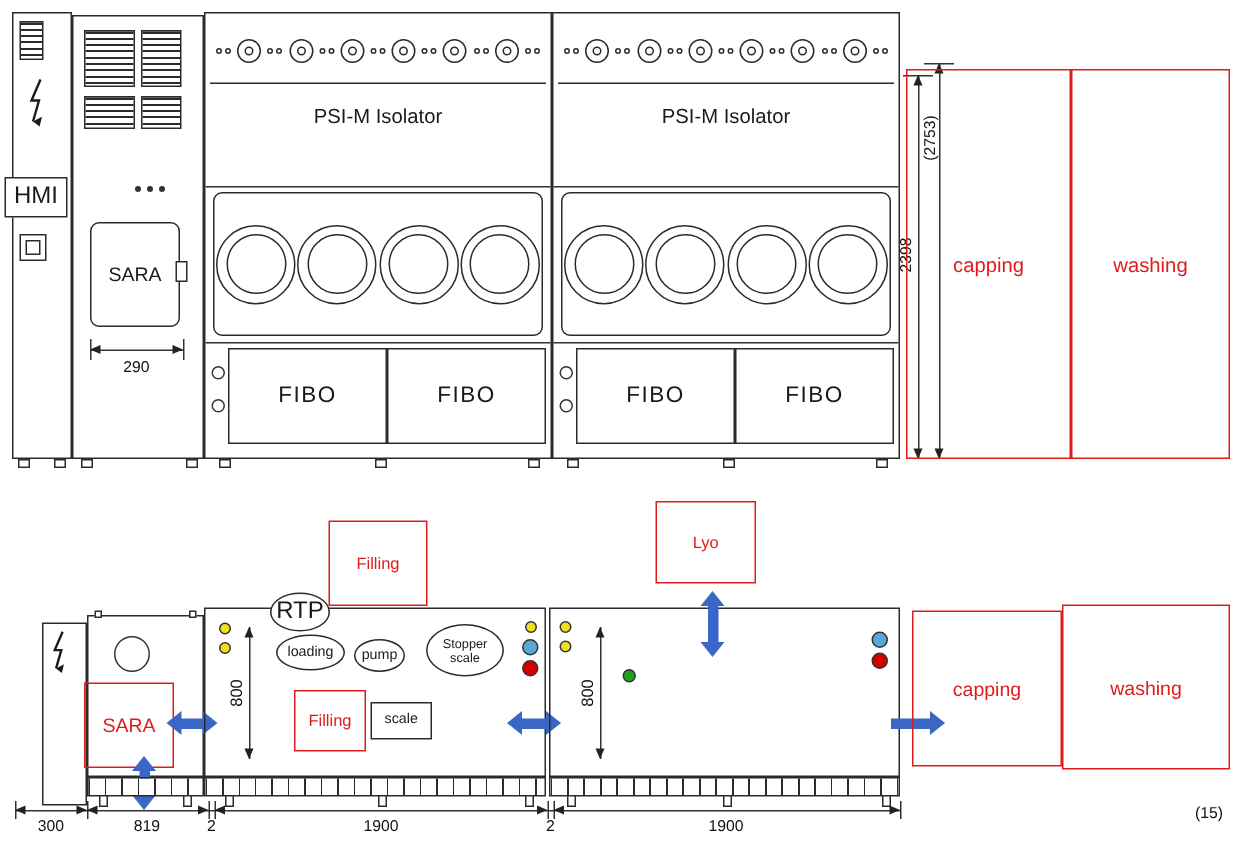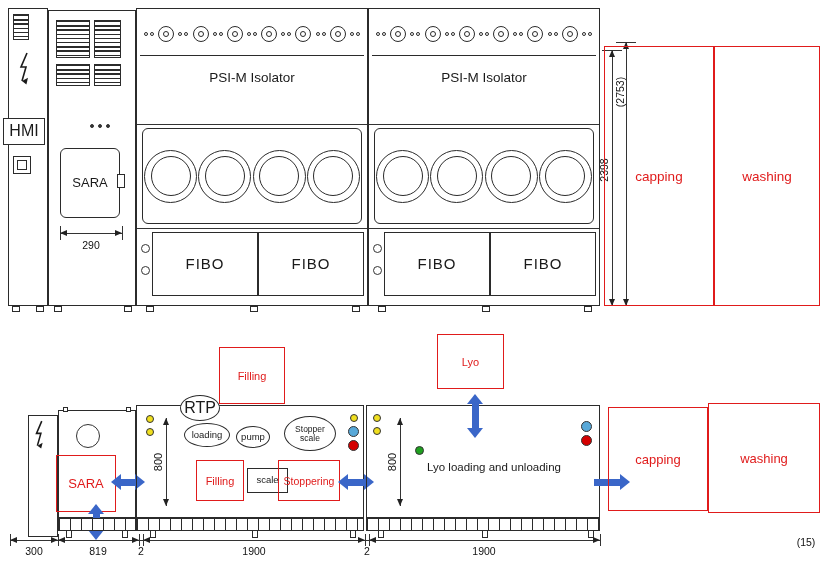--- a/index.html
+++ b/index.html
@@ -244,41 +244,39 @@
   <div class="ah ah-u" style="left:163px;top:418px"></div>
   <div class="ah ah-d" style="left:163px;top:499px"></div>
   <div class="dim rot" style="left:143px;top:456px;width:30px;height:12px;font-size:11px">800</div>
 
   <div class="oval" style="left:180px;top:395px;width:40px;height:26px;font-size:16px">RTP</div>
   <div class="oval" style="left:184px;top:423px;width:46px;height:24px;font-size:9.5px">loading</div>
   <div class="oval" style="left:236px;top:426px;width:34px;height:22px;font-size:9.5px">pump</div>
   <div class="oval" style="left:284px;top:416px;width:52px;height:35px;font-size:8.5px">Stopper scale</div>
   <div class="redbox" style="left:196px;top:460px;width:48px;height:41px;font-size:11px">Filling</div>
   <div class="box lbl" style="left:247px;top:468px;width:41px;height:25px;font-size:9.5px;border-width:1.2px">scale</div>
-  <div class="redbox" style="left:278px;top:460px;width:62px;height:41px;font-size:10.5px">Stoppering</div>
   <div class="redbox" style="left:219px;top:347px;width:66px;height:57px;font-size:11px">Filling</div>
 
   <div class="dot" style="left:350px;top:414px;width:8px;height:8px;background:var(--yellow,#f0df1f)"></div>
   <div class="dot" style="left:348px;top:426px;width:11px;height:11px;background:var(--dot_blue,#58a8d8)"></div>
   <div class="dot" style="left:348px;top:440px;width:11px;height:11px;background:var(--dot_red,#d40000)"></div>
   <div class="arr arr-h" style="left:338px;top:473px;width:36px;height:18px">
     <span class="h h-l"></span>
       <span class="bar"></span>
       <span class="h h-r"></span>
   </div>
 
   <div class="box nofill" style="left:366px;top:405px;width:234px;height:113px"></div>
   <div class="dot" style="left:373px;top:414px;width:8px;height:8px;background:var(--yellow,#f0df1f)"></div>
   <div class="dot" style="left:373px;top:427px;width:8px;height:8px;background:var(--yellow,#f0df1f)"></div>
   <div class="vline" style="left:400px;top:418px;height:88px"></div>
   <div class="ah ah-u" style="left:397px;top:418px"></div>
   <div class="ah ah-d" style="left:397px;top:499px"></div>
   <div class="dim rot" style="left:377px;top:456px;width:30px;height:12px;font-size:11px">800</div>
   <div class="dot" style="left:415px;top:446px;width:9px;height:9px;background:var(--green,#1fa01f)"></div>
-  <div class="lbl" style="left:420px;top:449px;width:148px;height:38px;font-size:11.5px">Lyo loading and unloading</div>
   <div class="dot" style="left:581px;top:421px;width:11px;height:11px;background:var(--dot_blue,#58a8d8)"></div>
   <div class="dot" style="left:581px;top:435px;width:11px;height:11px;background:var(--dot_red,#d40000)"></div>
   <div class="redbox" style="left:437px;top:334px;width:67px;height:55px;font-size:11px">Lyo</div>
   <div class="arr arr-v" style="left:466px;top:394px;width:18px;height:44px">
     <span class="h h-u"></span>
       <span class="bar"></span>
       <span class="h h-d"></span>
   </div>
 
   <div class="arr arr-h single" style="left:594px;top:473px;width:36px;height:18px">

